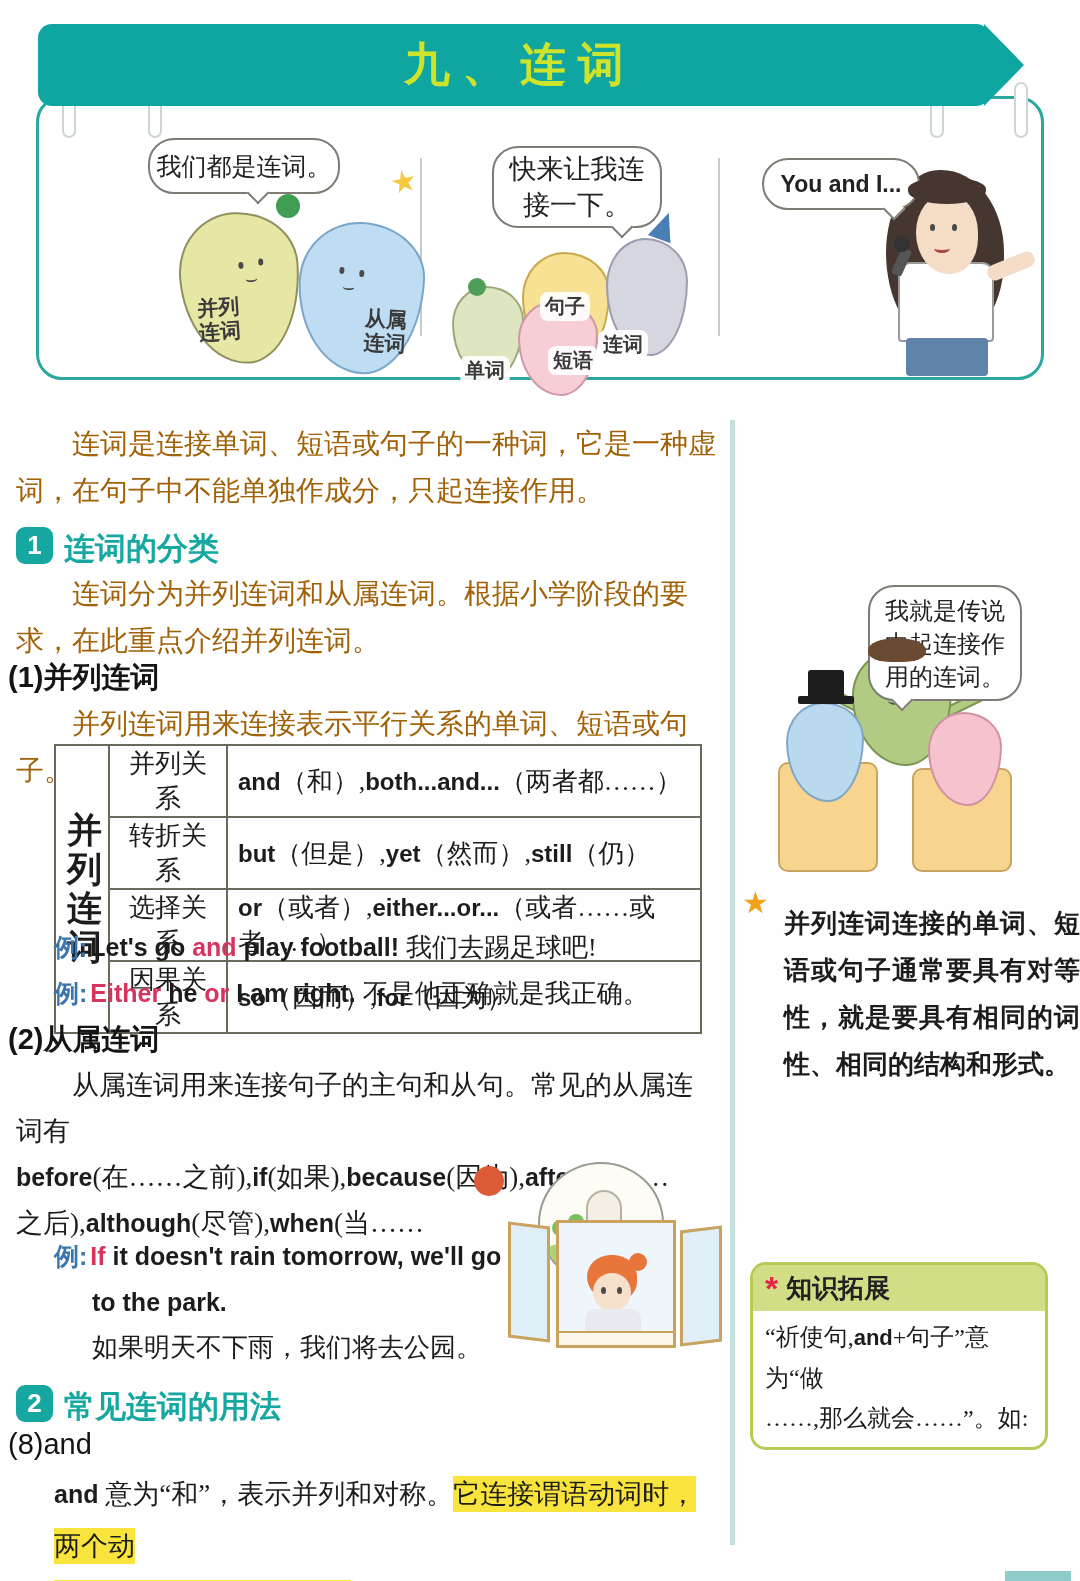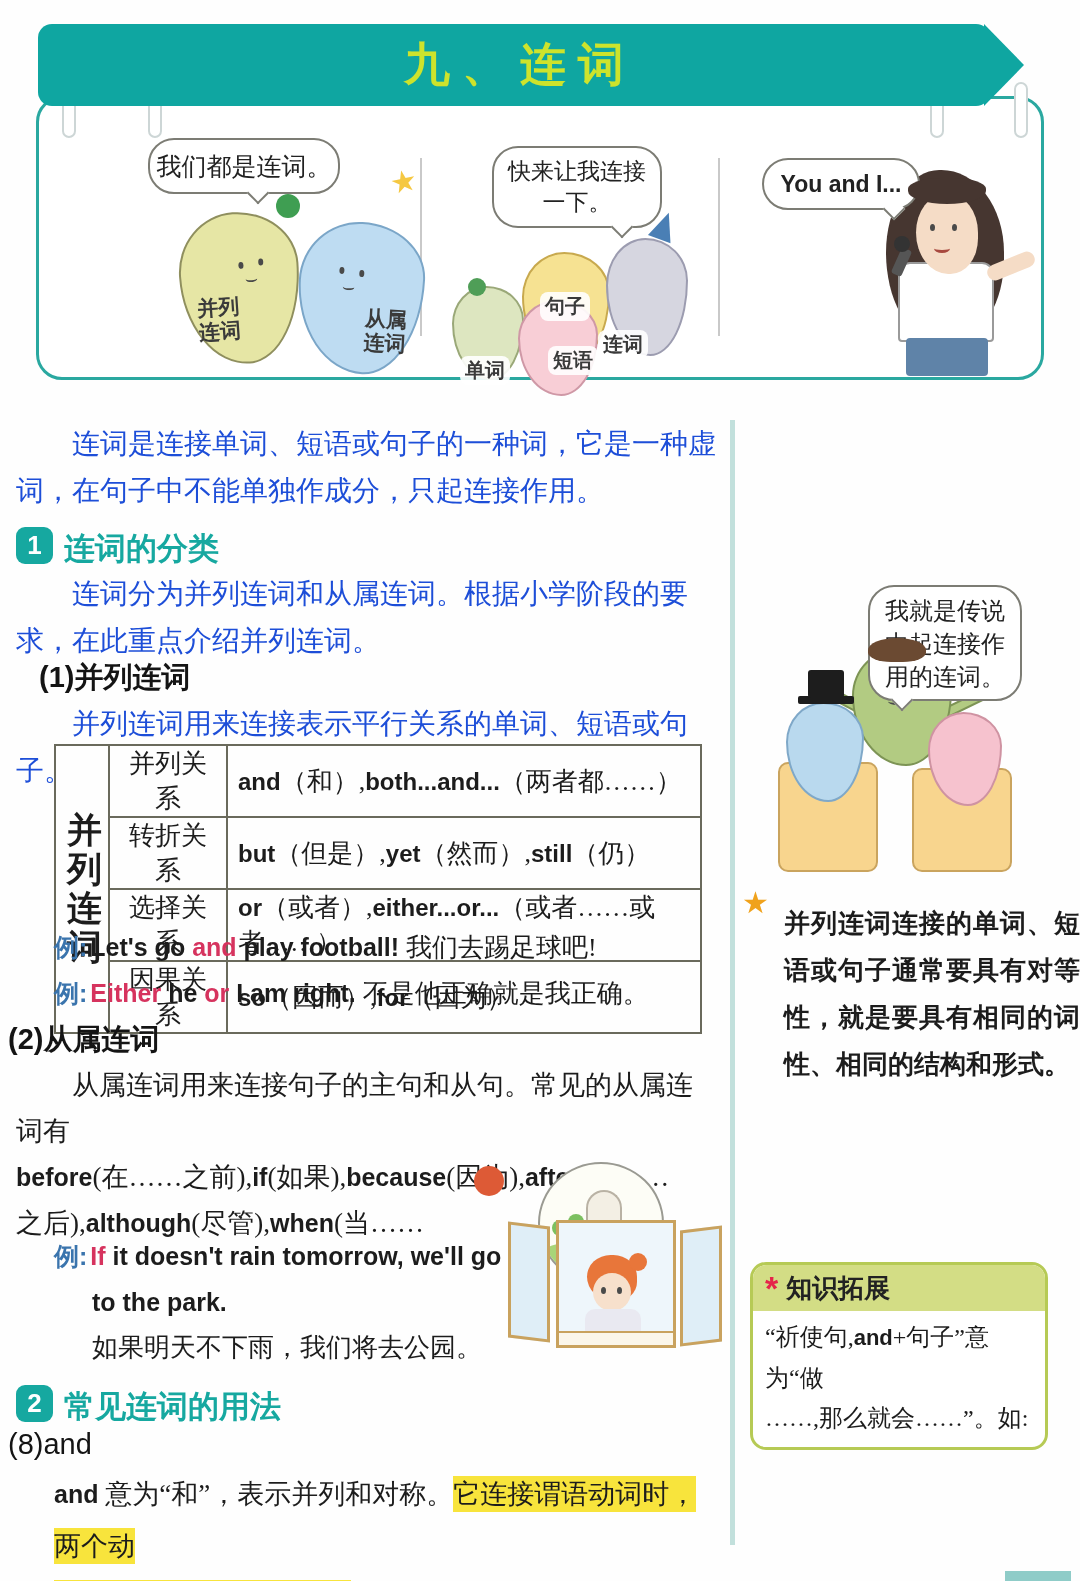--- a/index.html
+++ b/index.html
@@ -33,21 +33,21 @@
   .blob{border-radius:48% 52% 46% 54% / 40% 36% 64% 60%;z-index:2;}
   .blob-label{position:absolute;font-family:"Liberation Sans",sans-serif;font-weight:700;
         color:#3a3a3a;white-space:pre-line;line-height:24px;font-size:21px;}
   .tag{position:absolute;font-family:"Liberation Sans",sans-serif;font-weight:700;font-size:20px;
         color:#3a3a3a;background:rgba(255,255,255,.9);border-radius:8px;padding:1px 5px;z-index:3;}
   .eye{position:absolute;width:5px;height:7px;background:#4a4a4a;border-radius:50%;}
   .mouth{position:absolute;width:12px;height:7px;border-bottom:2.5px solid #4a4a4a;border-radius:50%;}
   .foot{position:absolute;width:17px;height:9px;background:#fff;border:2px solid #8a8a7a;border-radius:50%;}
 
   
-  .para{font-size:28px;line-height:47px;color:#1d4ed8;}
+  .para{font-size:28px;line-height:47px;color:#a16207;}
   .ti{text-indent:56px;}
   .indent{padding-left:56px;}
   .en{font-family:"Liberation Sans",sans-serif;font-weight:700;font-size:25px;}
   .red{color:#d6335e;}
   .exlabel{color:#3a74ad;font-family:"Liberation Sans",sans-serif;font-weight:700;font-size:25px;padding-right:3px;}
   .hl{background:#f8e43c;padding:3px 0;}
   .line{min-height:46px;}
 
   .sec-badge{width:37px;height:37px;background:#16a8a0;border-radius:9px;color:#fff;
         font-family:"Liberation Sans",sans-serif;font-weight:700;font-size:26px;
@@ -138,21 +138,21 @@
     <span class="eye" style="left:58px;top:46px;"></span>
     <span class="mouth" style="left:42px;top:60px;"></span>
     <span class="blob-label" style="right:14px;bottom:18px;text-align:center;">从属
 连词</span>
   </div>
   <div class="foot" style="left:205px;top:366px;"></div>
   <div class="foot" style="left:247px;top:369px;"></div>
   <div class="foot" style="left:322px;top:371px;"></div>
   <div class="foot" style="left:362px;top:368px;"></div>
 
-  <div class="abs bubble" style="left:492px;top:146px;width:170px;height:82px;font-size:23px;padding:8px 10px;">
+  <div class="abs bubble" style="left:492px;top:146px;width:170px;height:82px;font-size:27px;padding:8px 10px;">
     <span>快来让我连接一下。</span>
     <span class="tail" style="left:120px;"></span>
   </div>
   <div class="abs blob" style="left:522px;top:252px;width:88px;height:112px;background:#f6e292;border:2.5px solid #c8a94e;"></div>
   <div class="abs blob" style="left:452px;top:286px;width:72px;height:94px;background:#dde6c0;border:2.5px solid #9aa878;"></div>
   <div class="abs" style="left:468px;top:278px;width:18px;height:18px;background:#4f9e57;border-radius:50%;z-index:3;"></div>
   <div class="abs blob" style="left:518px;top:300px;width:80px;height:96px;background:#f8ced6;border:2.5px solid #cf98a6;"></div>
   <div class="abs" style="left:652px;top:212px;width:0;height:0;border-left:12px solid transparent;border-right:12px solid transparent;border-bottom:28px solid #4a7fb5;transform:rotate(20deg);z-index:3;"></div>
   <div class="abs blob" style="left:606px;top:238px;width:82px;height:118px;background:#d6d6e0;border:2.5px solid #9c9cb0;"></div>
   <span class="tag" style="left:540px;top:292px;">句子</span>
@@ -177,21 +177,21 @@
   <div class="abs" style="left:894px;top:236px;width:16px;height:16px;background:#333;border-radius:50%;z-index:4;"></div>
   <div class="abs" style="left:906px;top:338px;width:82px;height:38px;background:#5f83a8;border-radius:4px;z-index:2;"></div>
 
   <div class="abs para ti" style="left:16px;top:420px;width:702px;">连词是连接单词、短语或句子的一种词，它是一种虚词，在句子中不能单独作成分，只起连接作用。</div>
 
   <div class="abs sec-badge" style="left:16px;top:527px;">1</div>
   <div class="abs sec-title" style="left:64px;top:528px;">连词的分类</div>
 
   <div class="abs para ti" style="left:16px;top:570px;width:702px;">连词分为并列连词和从属连词。根据小学阶段的要求，在此重点介绍并列连词。</div>
 
-  <div class="abs sub-head" style="left:8px;top:658px;margin-left:31px;">(1)并列连词</div>
+  <div class="abs sub-head" style="left:8px;top:658px;">(1)并列连词</div>
   <div class="abs para ti" style="left:16px;top:700px;width:702px;">并列连词用来连接表示平行关系的单词、短语或句子。</div>
 
   <table class="conj abs" style="left:54px;top:744px;">
     <tbody id="conj-tbody">
         <tr>
           <td class="side" rowspan="4">
             <div class="vert">并列连词</div>
           </td>
           <td class="rel">并列关系</td>
           <td class="content"><span class="en">and</span><span>（和）,</span><span class="en">both...and...</span><span>（两者都……）</span></td>

